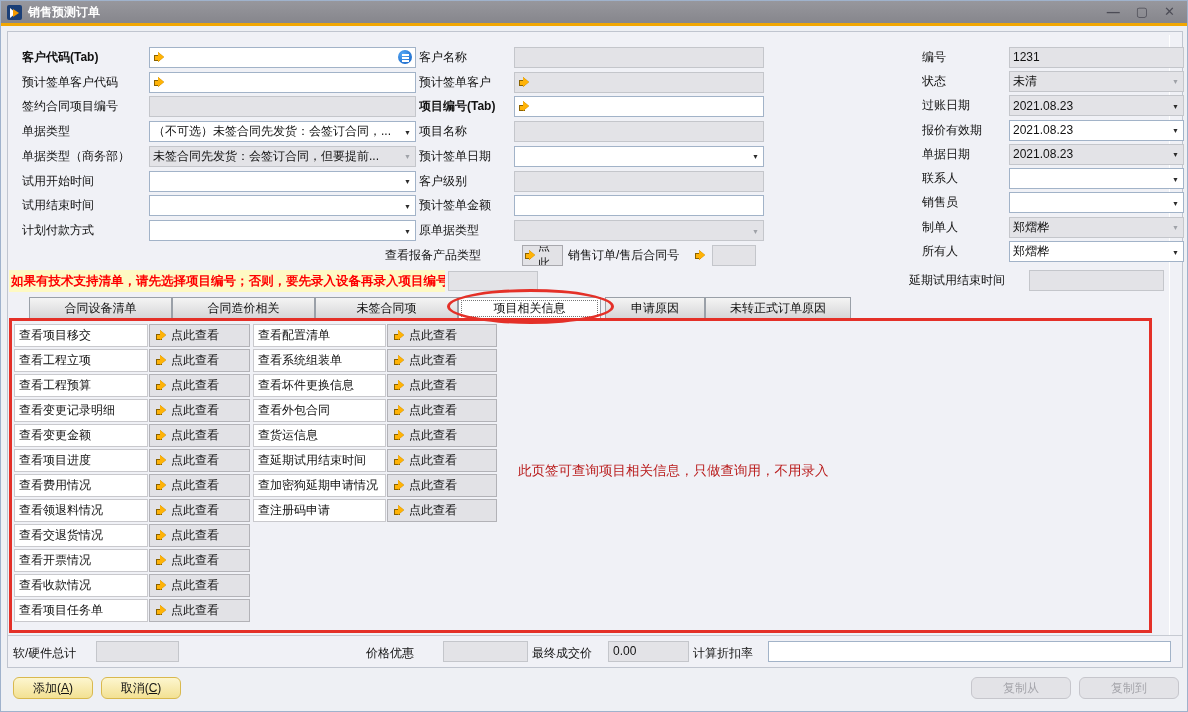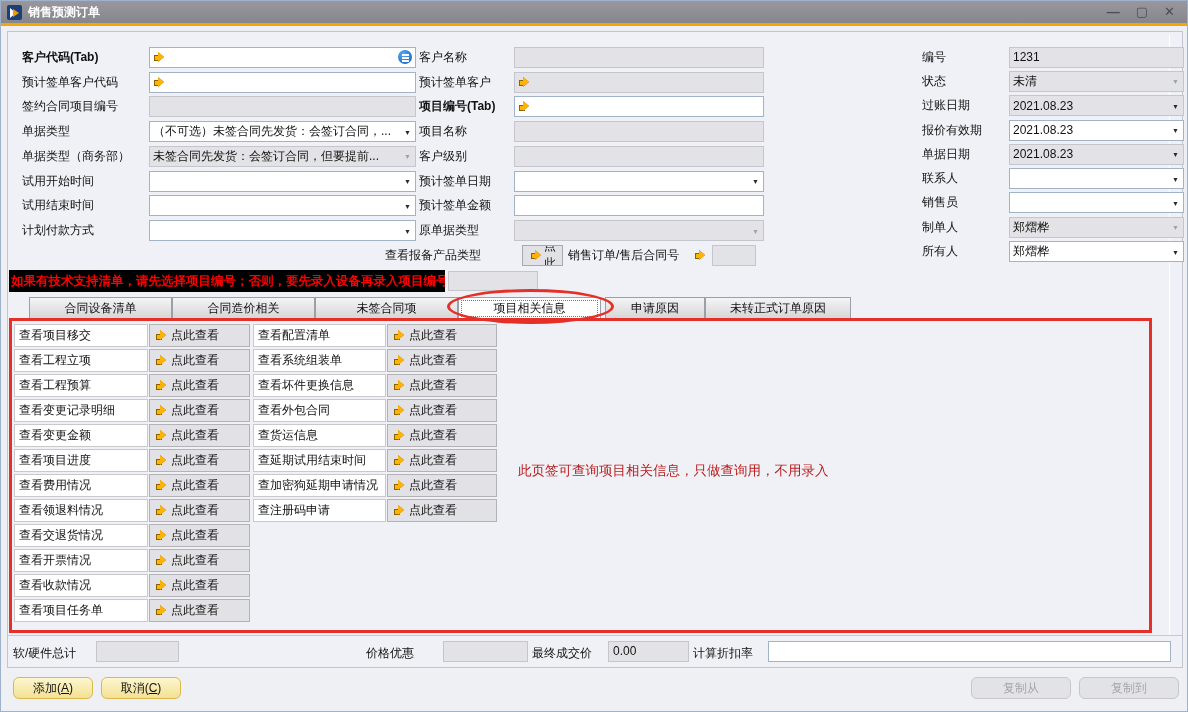--- a/index.html
+++ b/index.html
@@ -40,27 +40,27 @@
   
   .link-arrow { position:relative; width:13px; height:11px; flex:0 0 auto; margin-right:3px; }
   .link-arrow::before { content:""; position:absolute; left:1px; top:3.5px; width:5px; height:4px; background:#ffb307; border:1px solid #8a6200; border-right:none; }
   .link-arrow::after { content:""; position:absolute; left:5px; top:0; width:0; height:0; border-left:6px solid #ffb307; border-top:5.5px solid transparent; border-bottom:5.5px solid transparent; filter:drop-shadow(0 0 0.6px #8a6200); }
 
   
   .list-icon { width:14px; height:14px; border-radius:50%; background:radial-gradient(circle at 35% 30%, #55a8f5, #0d5cc2); position:relative; flex:0 0 auto; }
   .list-icon::after { content:""; position:absolute; left:3.5px; right:3.5px; top:4px; height:1.5px; background:#fff; box-shadow:0 3px 0 #fff, 0 6px 0 #fff; }
 
   
-  .warning { position:absolute; left:8px; top:269px; width:436px; height:22px; line-height:22px; background:#000000; color:#fe0000; font-weight:bold; font-size:12.5px; padding-left:2px; white-space:nowrap; overflow:hidden; }
+  .warning { position:absolute; left:8px; top:269px; width:436px; height:22px; line-height:22px; background:#fef9c3; color:#fe0000; font-weight:bold; font-size:12.5px; padding-left:2px; white-space:nowrap; overflow:hidden; }
   .warn-box { position:absolute; left:447px; top:270px; width:90px; height:20px; background:#e3e3e7; border:1px solid #c4c6cb; }
 
   
   .special-row { position:absolute; left:384px; top:242px; height:24.75px; display:flex; align-items:center; }
   .sp-lbl1 { width:137px; }
-  .sp-btn { width:41px; height:21px; background:#e2e2e6; border:1px solid #a8a8ad; display:flex; align-items:center; padding:0 7px; overflow:hidden; }
+  .sp-btn { width:41px; height:21px; background:#e2e2e6; border:1px solid #a8a8ad; display:flex; align-items:center; padding:0 1px; overflow:hidden; }
   .sp-btn .link-arrow { margin-right:1px; }
   .sp-lbl2 { margin-left:5px; width:126px; }
   .sp-box { width:44px; height:21px; background:#e3e3e7; border:1px solid #c4c6cb; margin-left:2px; }
 
   
   .delay-row { position:absolute; left:908px; top:267px; display:flex; align-items:center; height:24px; }
   .delay-row .lbl { width:120px; }
   .delay-row .ctl { width:135px; flex:0 0 auto; }
 
   
@@ -196,28 +196,28 @@
         <span class="txt"></span>
       </span>
     </div>
     <div class="row">
       <span class="lbl">项目名称</span>
       <span class="ctl gray">
         <span class="txt"></span>
       </span>
     </div>
     <div class="row">
+      <span class="lbl">预计签单日期</span>
+      <span class="ctl dd">
+        <span class="txt"></span>
+      </span>
+    </div>
+    <div class="row">
       <span class="lbl">客户级别</span>
       <span class="ctl gray">
-        <span class="txt"></span>
-      </span>
-    </div>
-    <div class="row">
-      <span class="lbl">预计签单日期</span>
-      <span class="ctl dd">
         <span class="txt"></span>
       </span>
     </div>
     <div class="row">
       <span class="lbl">预计签单金额</span>
       <span class="ctl">
         <span class="txt"></span>
       </span>
     </div>
     <div class="row">
@@ -289,20 +289,26 @@
       </span>
     </div>
     <div class="row">
       <span class="lbl">所有人</span>
       <span class="ctl dd">
         <span class="txt">郑熠桦</span>
       </span>
     </div>
   </div>
 
+  <div class="delay-row">
+    <span class="lbl">延期试用结束时间</span>
+    <span class="ctl gray">
+      <span class="txt"></span>
+    </span>
+  </div>
 
   <div class="tab-bar">
 
       <div class="tab"><span>合同设备清单</span></div>
 
       <div class="tab"><span>合同造价相关</span></div>
 
       <div class="tab"><span>未签合同项</span></div>
 
       <div class="tab active"><span>项目相关信息</span></div>

